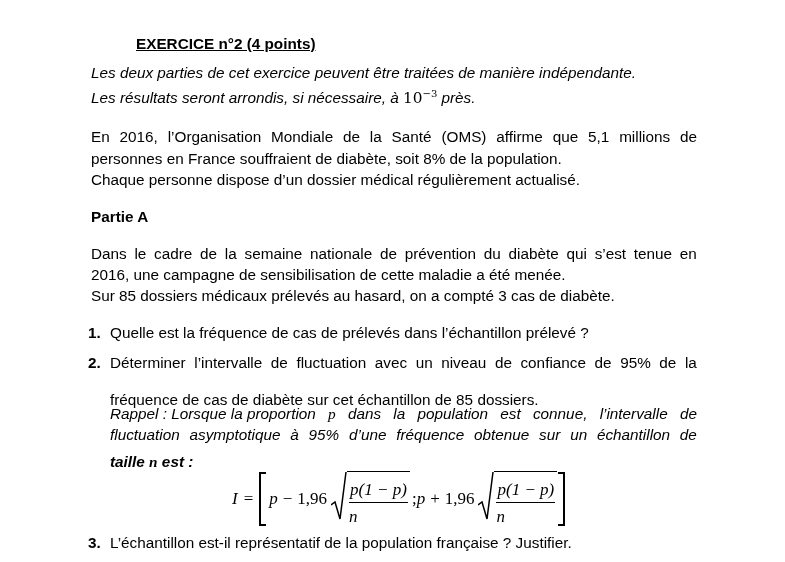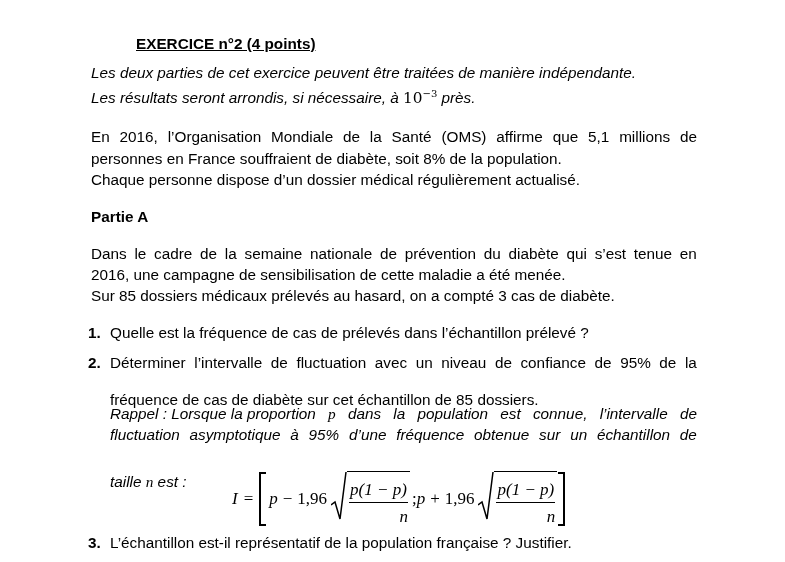--- a/index.html
+++ b/index.html
@@ -75,21 +75,21 @@
     }
     .sqrt .radical {
       width: 16px;
       height: 50px;
     }
     .sqrt .radicand {
       border-top: 1.5px solid #000;
       padding: 8px 2px 0 2px;
       display: flex;
       flex-direction: column;
-      align-items: flex-end;
+      align-items: flex-start;
     }
     .frac-num {
       border-bottom: 1.5px solid #000;
       padding: 0 1px 2px 1px;
       font-style: italic;
     }
     .frac-den {
       padding-top: 4px;
       font-style: italic;
     }
@@ -186,21 +186,21 @@
   <span>à</span>
   <span>95%</span>
   <span>d’une</span>
   <span>fréquence</span>
   <span>obtenue</span>
   <span>sur</span>
   <span>un</span>
   <span>échantillon</span>
   <span>de</span>
 </div>
-<div class="abs italic line" style="left:110px; top:471px;">
+<div class="abs italic line" style="left:110px; top:451px;font-weight:bold;">
   <span>taille </span><span class="math-it">n</span><span> est :</span>
 </div>
 
 <div class="abs formula">
   <span class="it">I</span>
   <span style="margin-left:6px;">=</span>
   <span class="bracket-l"></span>
   <span class="it">p</span>
   <span style="margin:0 5px;">−</span>
   <span>1,96</span>

